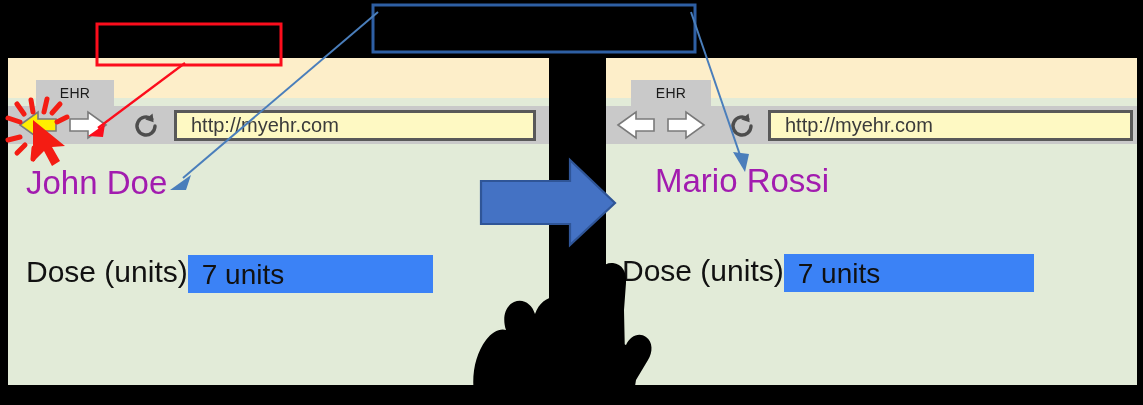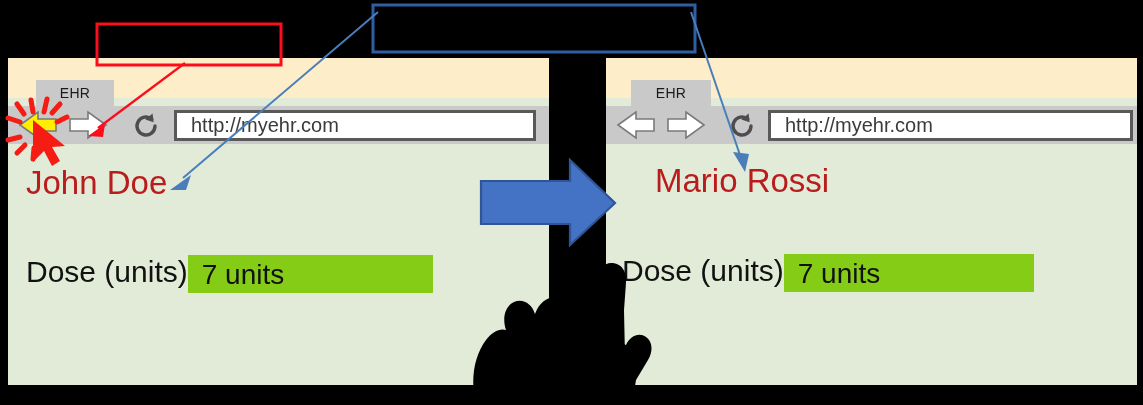--- a/index.html
+++ b/index.html
@@ -11,30 +11,30 @@
 
   
   .browser{position:absolute;background:#e2ebd8;overflow:hidden;}
   .titlebar{position:absolute;left:0;top:0;right:0;height:40px;background:#fdeec9;}
   .tab{position:absolute;top:22px;height:26px;background:#c9c9c9;
        display:flex;align-items:center;justify-content:center;
        font-size:14px;color:#1a1a1a;letter-spacing:.3px;}
   .toolbar{position:absolute;left:0;right:0;height:38px;background:#c9c9c9;
            display:flex;align-items:center;}
   .navbtns{position:absolute;display:flex;align-items:center;}
-  .urlbar{position:absolute;background:#ffffff;border:3px solid #595959;
+  .urlbar{position:absolute;background:#fef9c3;border:3px solid #595959;
           display:flex;align-items:center;box-sizing:border-box;}
   .urltext{font-size:20px;color:#3b3b3b;padding-left:14px;
            font-family:"Liberation Sans", sans-serif;}
   .content{position:absolute;left:0;right:0;bottom:0;background:#e2ebd8;}
-  .patient-name{position:absolute;font-size:33px;color:#b91c1c;
+  .patient-name{position:absolute;font-size:33px;color:#a21caf;
                 font-family:"Liberation Sans", sans-serif;white-space:nowrap;}
   .dose-row{position:absolute;display:flex;align-items:flex-start;white-space:nowrap;}
   .dose-label{font-size:30px;color:#111;}
-  .dose-value{background:#84cc16;font-size:28px;color:#111;
+  .dose-value{background:#3b82f6;font-size:28px;color:#111;
               padding:4px 0 6px 14px;box-sizing:border-box;}
   .anno-text{font-size:31px;color:#000;white-space:nowrap;}
 
   
   .overlay{position:absolute;left:0;top:0;width:1143px;height:405px;
            pointer-events:none;}
 </style>
 </head>
 <body>
 

